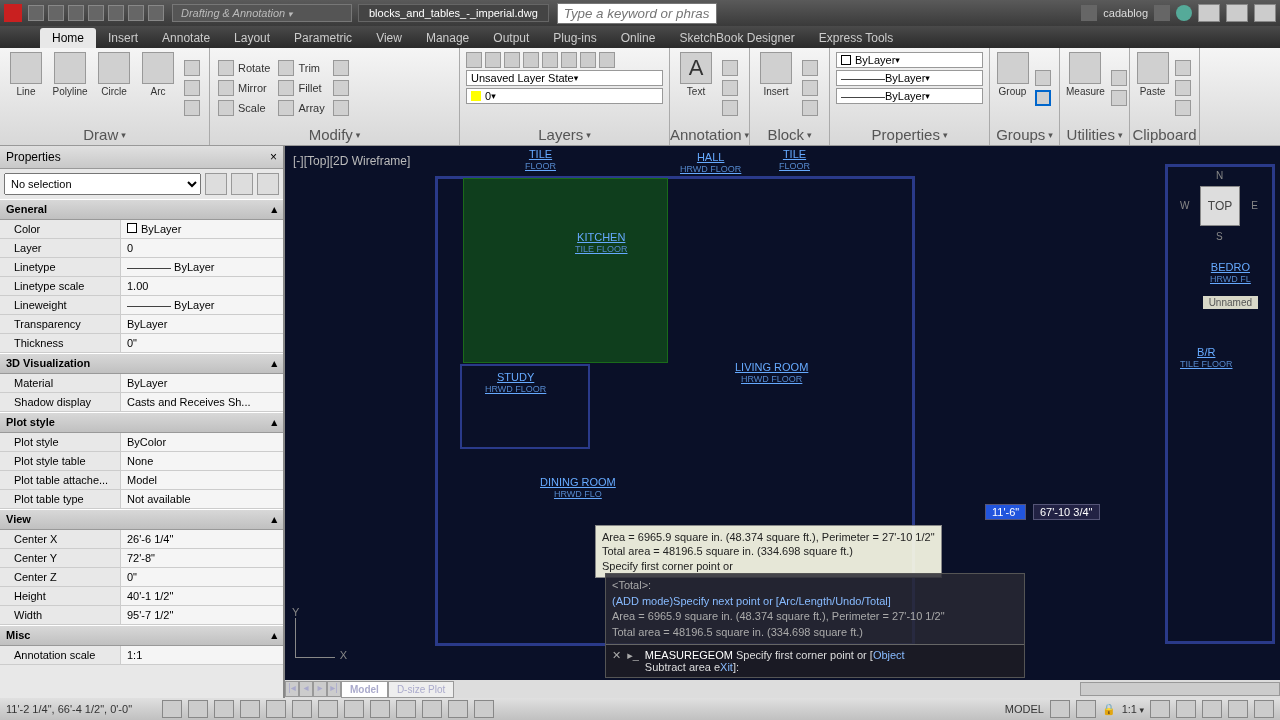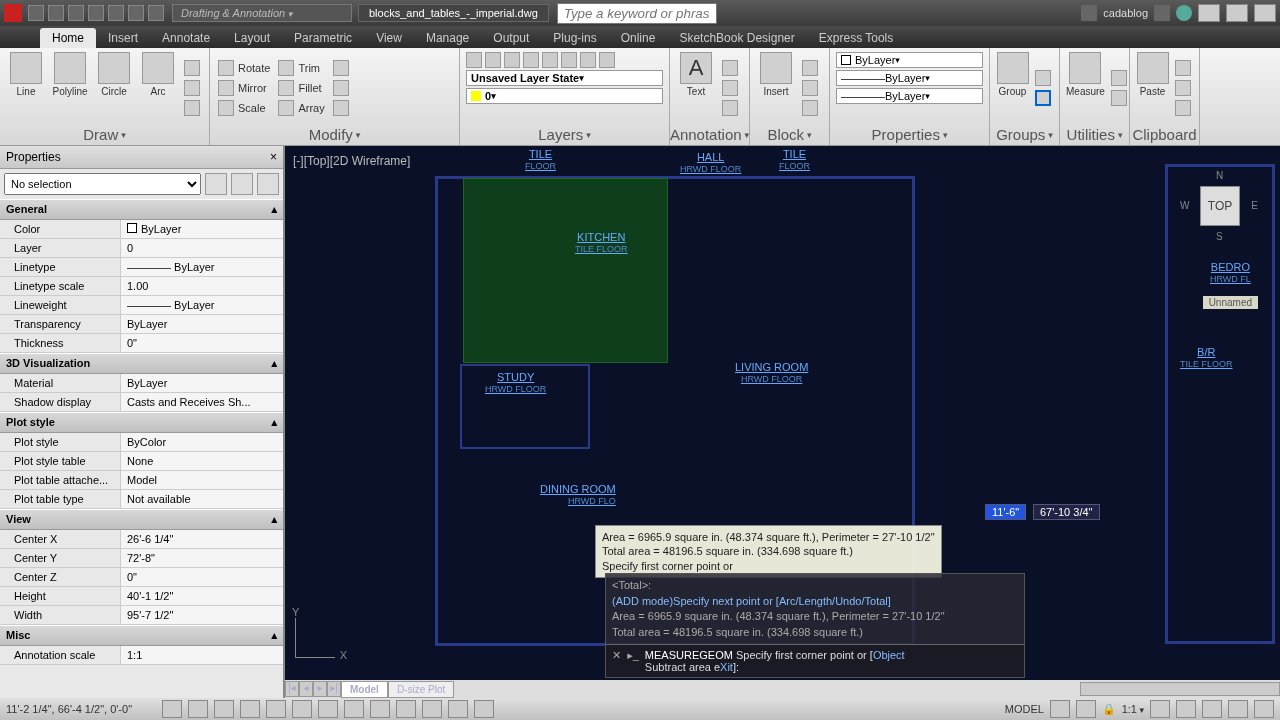--- a/index.html
+++ b/index.html
@@ -194,21 +194,21 @@
             <div class="ic"></div>
           </div>
           <div class="smallbtn">
             <div class="ic"></div>
           </div>
         </div>
     </div>
     <div class="label dd-arrow">Modify</div>
   </div>
   <div class="panel" style="width:210px;">
-    <div class="tools" style="flex-direction:column; gap:2px;font-weight:bold;">
+    <div class="tools" style="flex-direction:column; gap:2px;">
       <div style="display:flex; gap:3px;">
           <div class="ic" style="width:16px;height:16px;background:#ccc;border:1px solid #999;"></div>
           <div class="ic" style="width:16px;height:16px;background:#ccc;border:1px solid #999;"></div>
           <div class="ic" style="width:16px;height:16px;background:#ccc;border:1px solid #999;"></div>
           <div class="ic" style="width:16px;height:16px;background:#ccc;border:1px solid #999;"></div>
           <div class="ic" style="width:16px;height:16px;background:#ccc;border:1px solid #999;"></div>
           <div class="ic" style="width:16px;height:16px;background:#ccc;border:1px solid #999;"></div>
           <div class="ic" style="width:16px;height:16px;background:#ccc;border:1px solid #999;"></div>
           <div class="ic" style="width:16px;height:16px;background:#ccc;border:1px solid #999;"></div>
         </div>
@@ -453,21 +453,21 @@
 
     <div class="room-wall" style="left:150px; top:30px; width:480px; height:470px; border-width:3px;"></div>
 
     <div class="green" style="position:absolute; left:178px; top:32px; width:205px; height:185px;"></div>
     <div class="roomlbl" style="left:290px; top:85px;"><span>KITCHEN</span><span class="sub">TILE FLOOR</span></div>
     <div class="roomlbl" style="left:240px; top:2px;"><span>TILE</span><span class="sub">FLOOR</span></div>
 
     <div class="room-wall" style="left:175px; top:218px; width:130px; height:85px;"></div>
     <div class="roomlbl" style="left:200px; top:225px;"><span>STUDY</span><span class="sub">HRWD FLOOR</span></div>
 
-    <div class="roomlbl" style="left:255px; top:337px;text-align:right;"><span>DINING ROOM</span><span class="sub">HRWD FLO</span></div>
+    <div class="roomlbl" style="left:255px; top:330px;"><span>DINING ROOM</span><span class="sub">HRWD FLO</span></div>
 
     <div class="roomlbl" style="left:450px; top:215px;text-align:center;"><span>LIVING  ROOM</span><span class="sub">HRWD FLOOR</span></div>
 
     <div class="roomlbl" style="left:395px; top:5px;"><span>HALL</span><span class="sub">HRWD FLOOR</span></div>
     <div class="roomlbl" style="left:494px; top:2px;"><span>TILE</span><span class="sub">FLOOR</span></div>
 
     <div class="room-wall" style="left:880px; top:18px; width:110px; height:480px; border-width:3px;"></div>
     <div class="roomlbl" style="left:895px; top:200px;"><span>B/R</span><span class="sub">TILE FLOOR</span></div>
     <div class="roomlbl" style="left:925px; top:115px;"><span>BEDRO</span><span class="sub">HRWD FL</span></div>
 

